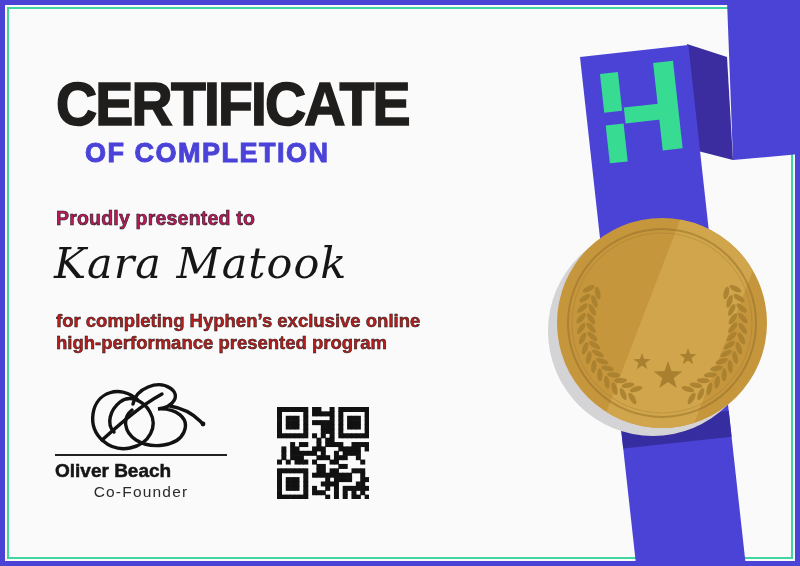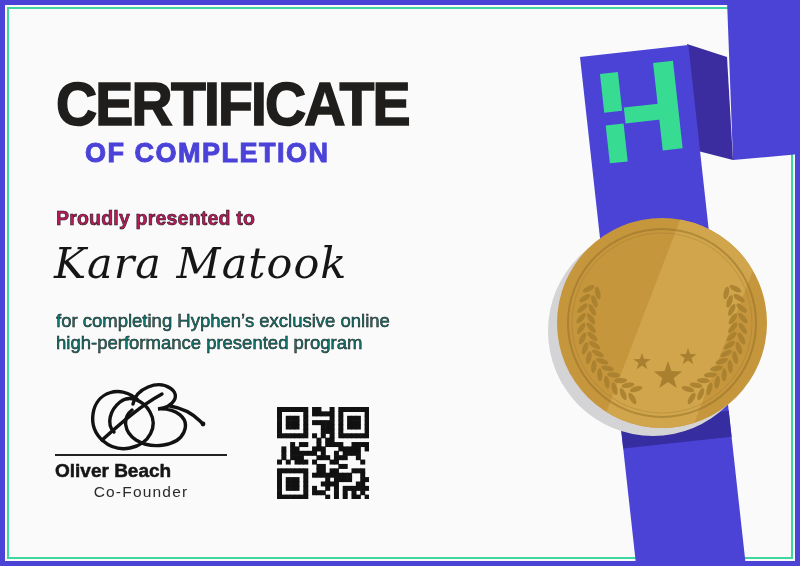--- a/index.html
+++ b/index.html
@@ -29,21 +29,21 @@
     font-size:19.5px;font-weight:700;color:#be185d;letter-spacing:.2px;
     -webkit-text-stroke:.6px #1c1b1a;white-space:nowrap;
   }
   .recipient{
     position:absolute;left:54px;top:238px;z-index:2;
     font-family:"DejaVu Serif",serif;font-style:italic;
     font-size:43px;color:#161616;white-space:nowrap;letter-spacing:1px;
   }
   .description{
     position:absolute;left:56px;top:310px;z-index:2;
-    font-size:18.5px;font-weight:400;color:#0f766e;line-height:1.2;
+    font-size:18.5px;font-weight:700;color:#b91c1c;line-height:1.2;
     -webkit-text-stroke:.5px #1c1b1a;white-space:nowrap;
   }
   
   .sig-svg{position:absolute;left:76px;top:380px;z-index:2;}
   .sig-line{position:absolute;left:55px;top:454px;width:172px;height:1.6px;background:#222;z-index:2;}
   .signer-name{
     position:absolute;left:55px;top:460px;width:172px;z-index:2;text-align:left;
     font-size:19px;font-weight:700;color:#151515;-webkit-text-stroke:.5px #151515;white-space:nowrap;
   }
   .signer-role{

